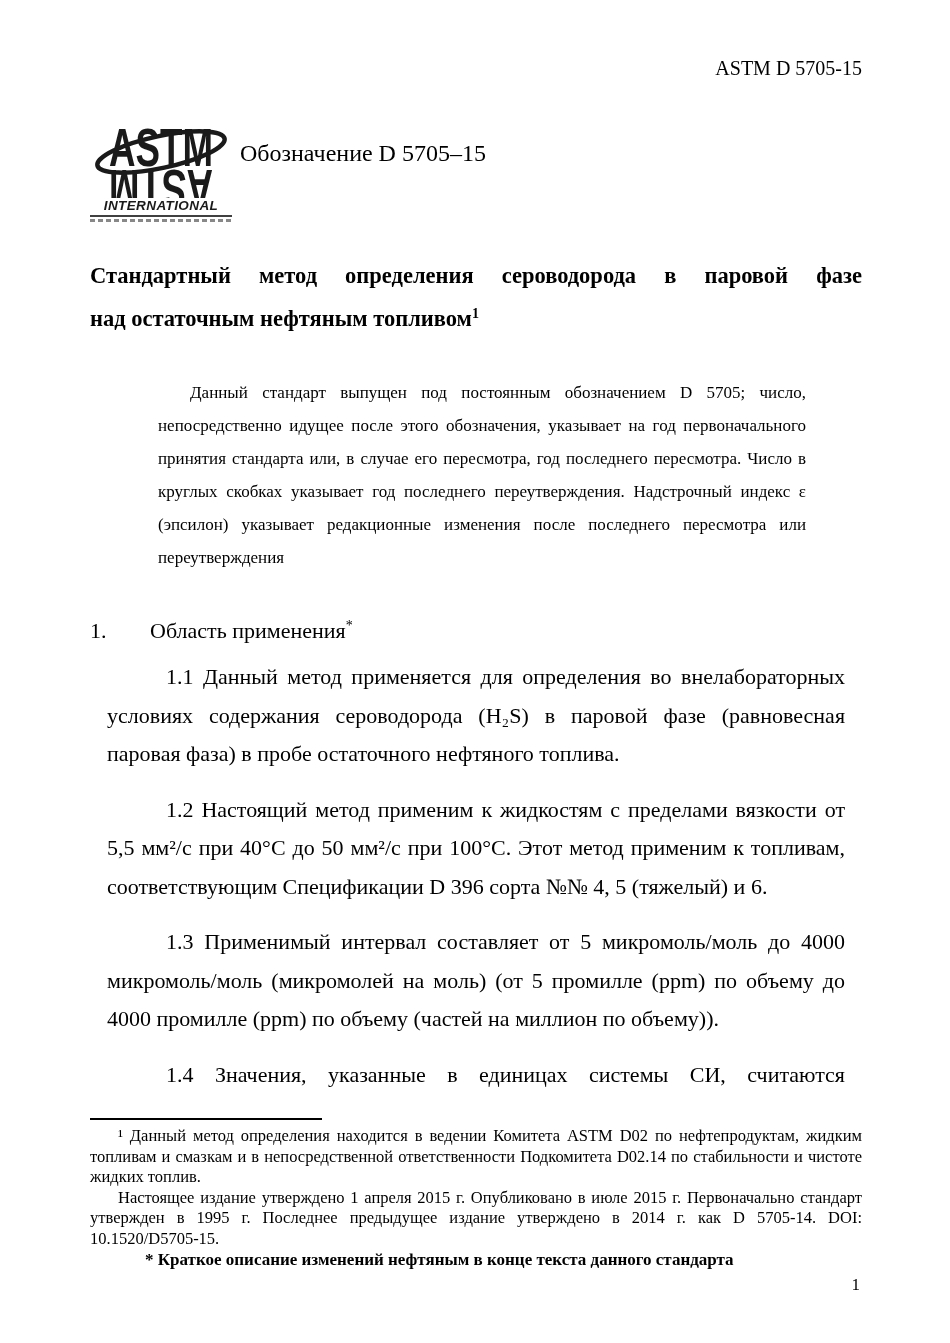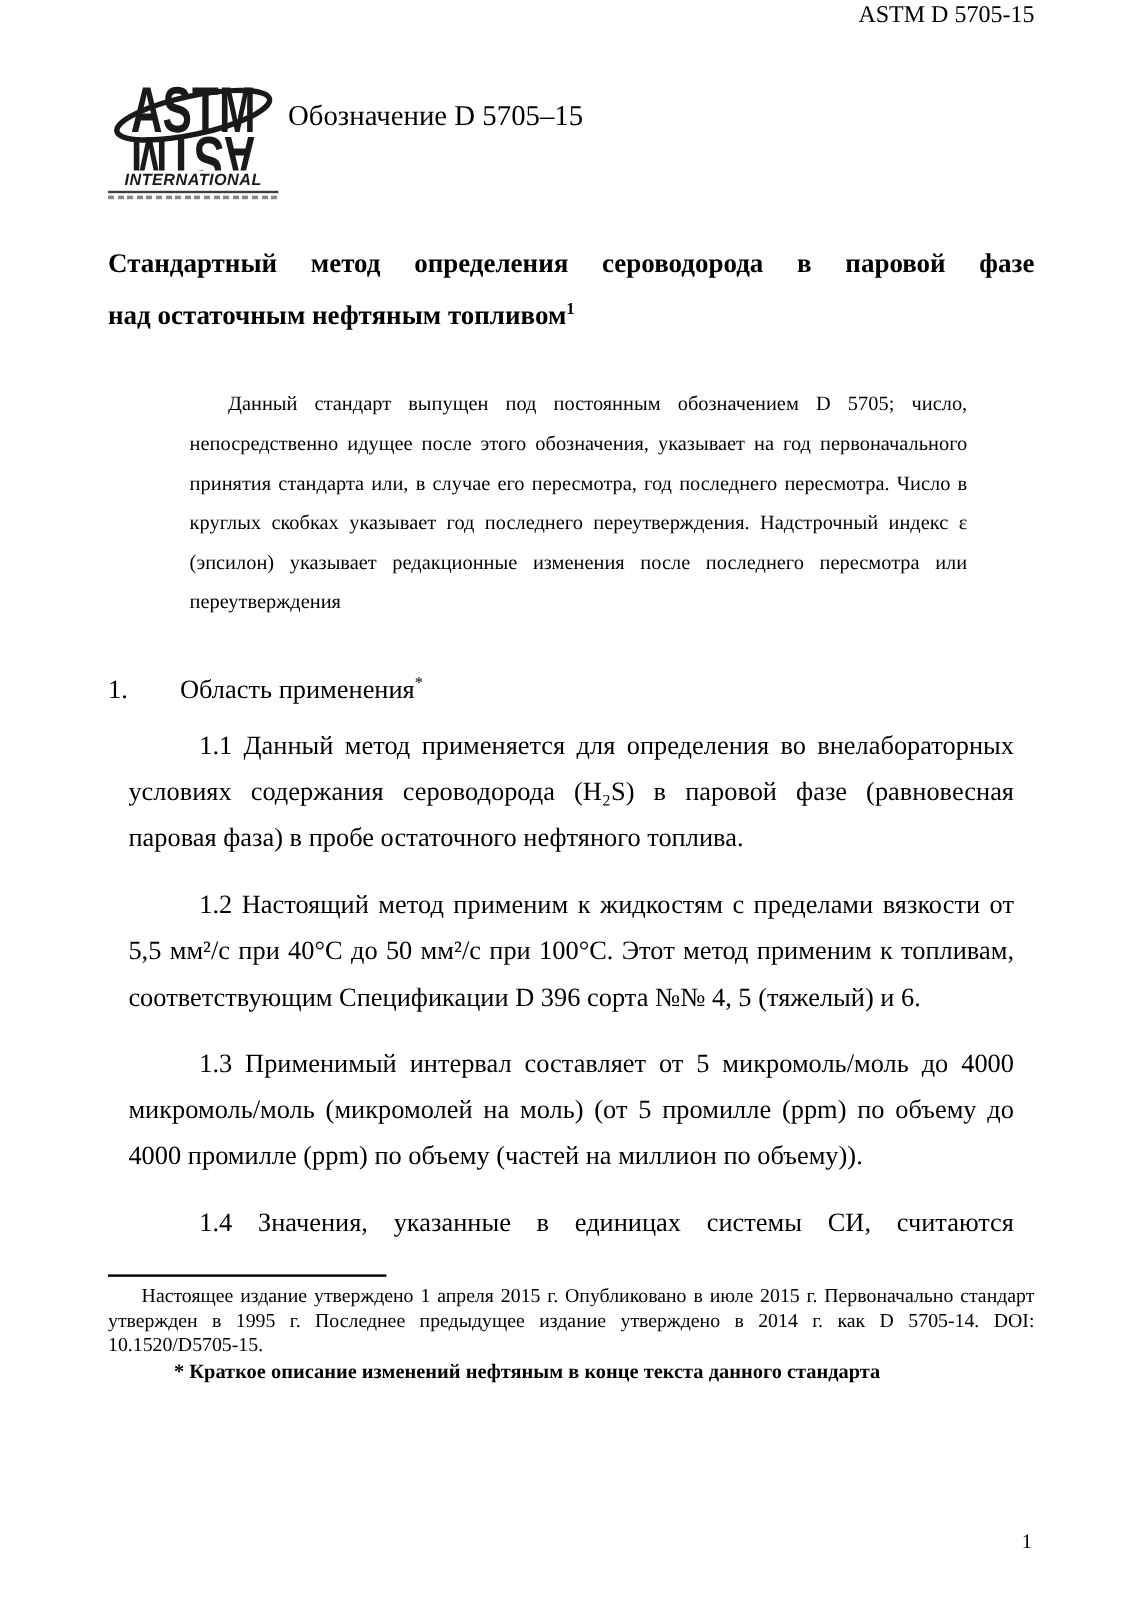--- a/index.html
+++ b/index.html
@@ -10,20 +10,21 @@
     font-family: "Liberation Serif", "DejaVu Serif", serif;
     overflow: hidden;
   }
   .page {
     box-sizing: border-box;
     width: 950px; height: 1343px;
     padding: 0 88px 0 90px;
     position: relative;
   }
   .header-designation {
+    padding-top: 56px;
     text-align: right;
     font-size: 20px;
     line-height: 24px;
   }
   .logo-row {
     margin-top: 26px;
     display: flex;
     align-items: flex-start;
     height: 112px;
   }
@@ -153,19 +154,20 @@
   <p class="para first">1.1 Данный метод применяется для определения во внелабораторных условиях содержания сероводорода (H₂S) в паровой фазе (равновесная паровая фаза) в пробе остаточного нефтяного топлива.</p>
 
   <p class="para">1.2 Настоящий метод применим к жидкостям с пределами вязкости от 5,5 мм²/с при 40°С до 50 мм²/с при 100°С. Этот метод применим к топливам, соответствующим Спецификации D 396 сорта №№ 4, 5 (тяжелый) и 6.</p>
 
   <p class="para">1.3 Применимый интервал составляет от 5 микромоль/моль до 4000 микромоль/моль (микромолей на моль) (от 5 промилле (ppm) по объему до 4000 промилле (ppm) по объему (частей на миллион по объему)).</p>
 
   <p class="para stretch">1.4 Значения, указанные в единицах системы СИ, считаются</p>
 
   <div class="footnotes">
     <hr class="footnote-rule">
+    <p class="footnote">¹ Данный метод определения находится в ведении Комитета ASTM D02 по нефтепродуктам, жидким топливам и смазкам и в непосредственной ответственности Подкомитета D02.14 по стабильности и чистоте жидких топлив.</p>
     <p class="footnote">Настоящее издание утверждено 1 апреля 2015 г. Опубликовано в июле 2015 г. Первоначально стандарт утвержден в 1995 г. Последнее предыдущее издание утверждено в 2014 г. как D 5705-14. DOI: 10.1520/D5705-15.</p>
     <p class="footnote bold-note">* Краткое описание изменений нефтяным в конце текста данного стандарта</p>
   </div>
 
   <div class="page-number">1</div>
 
 </div>
 
 </body></html>

